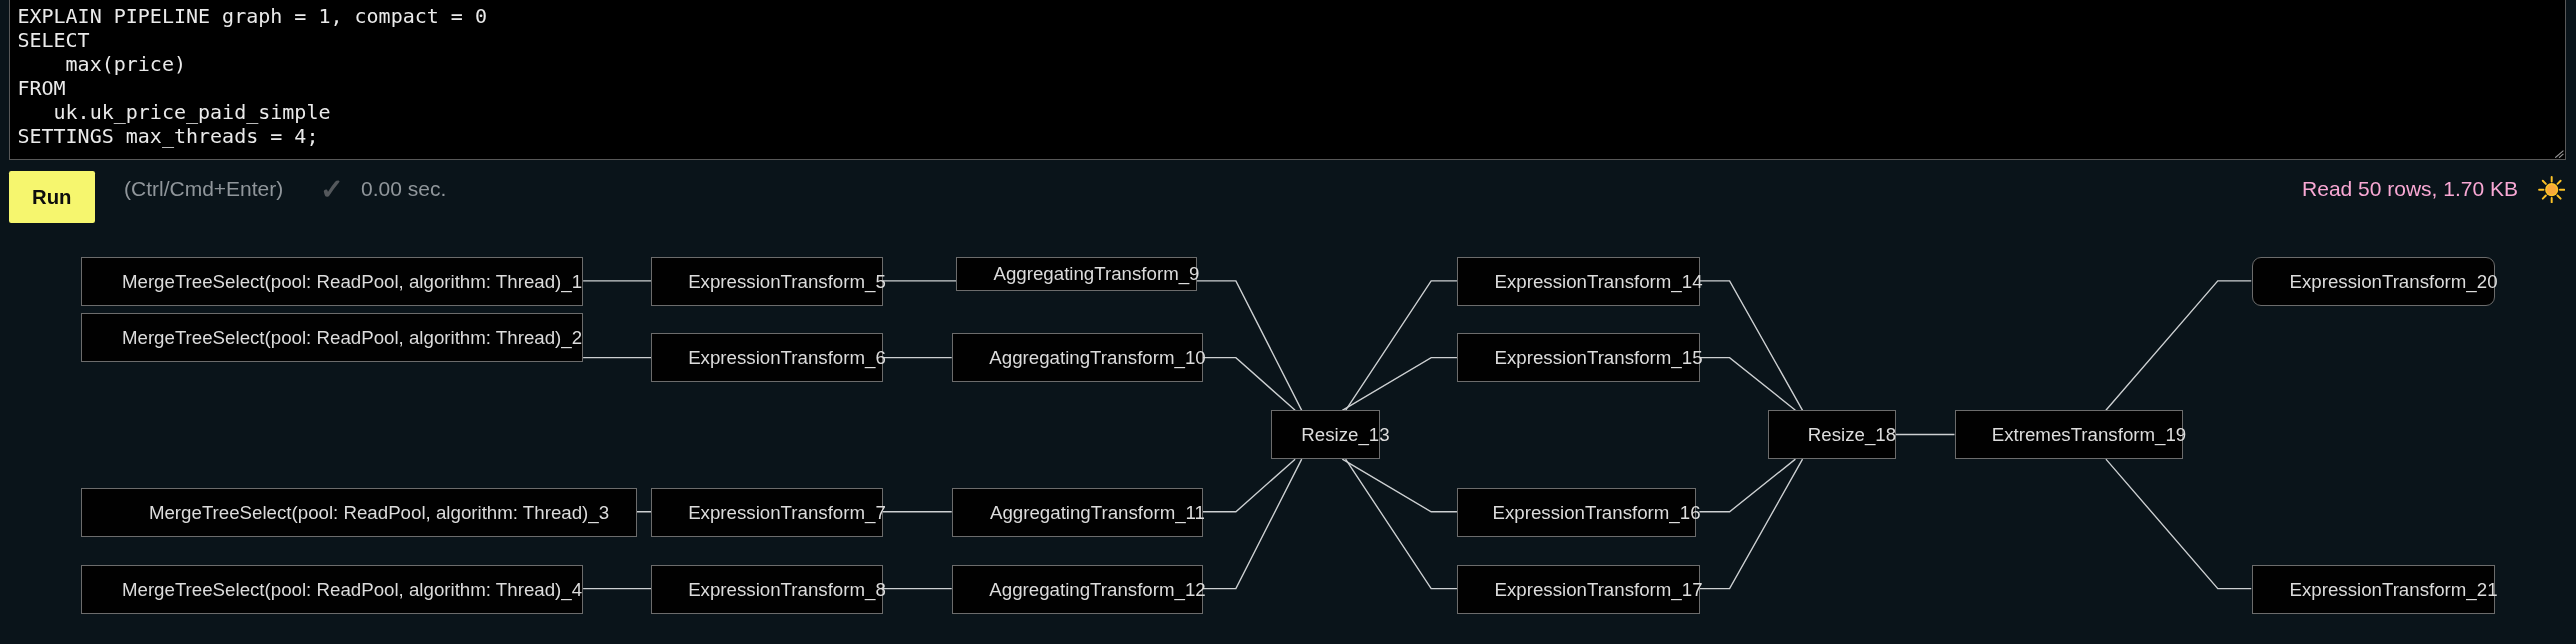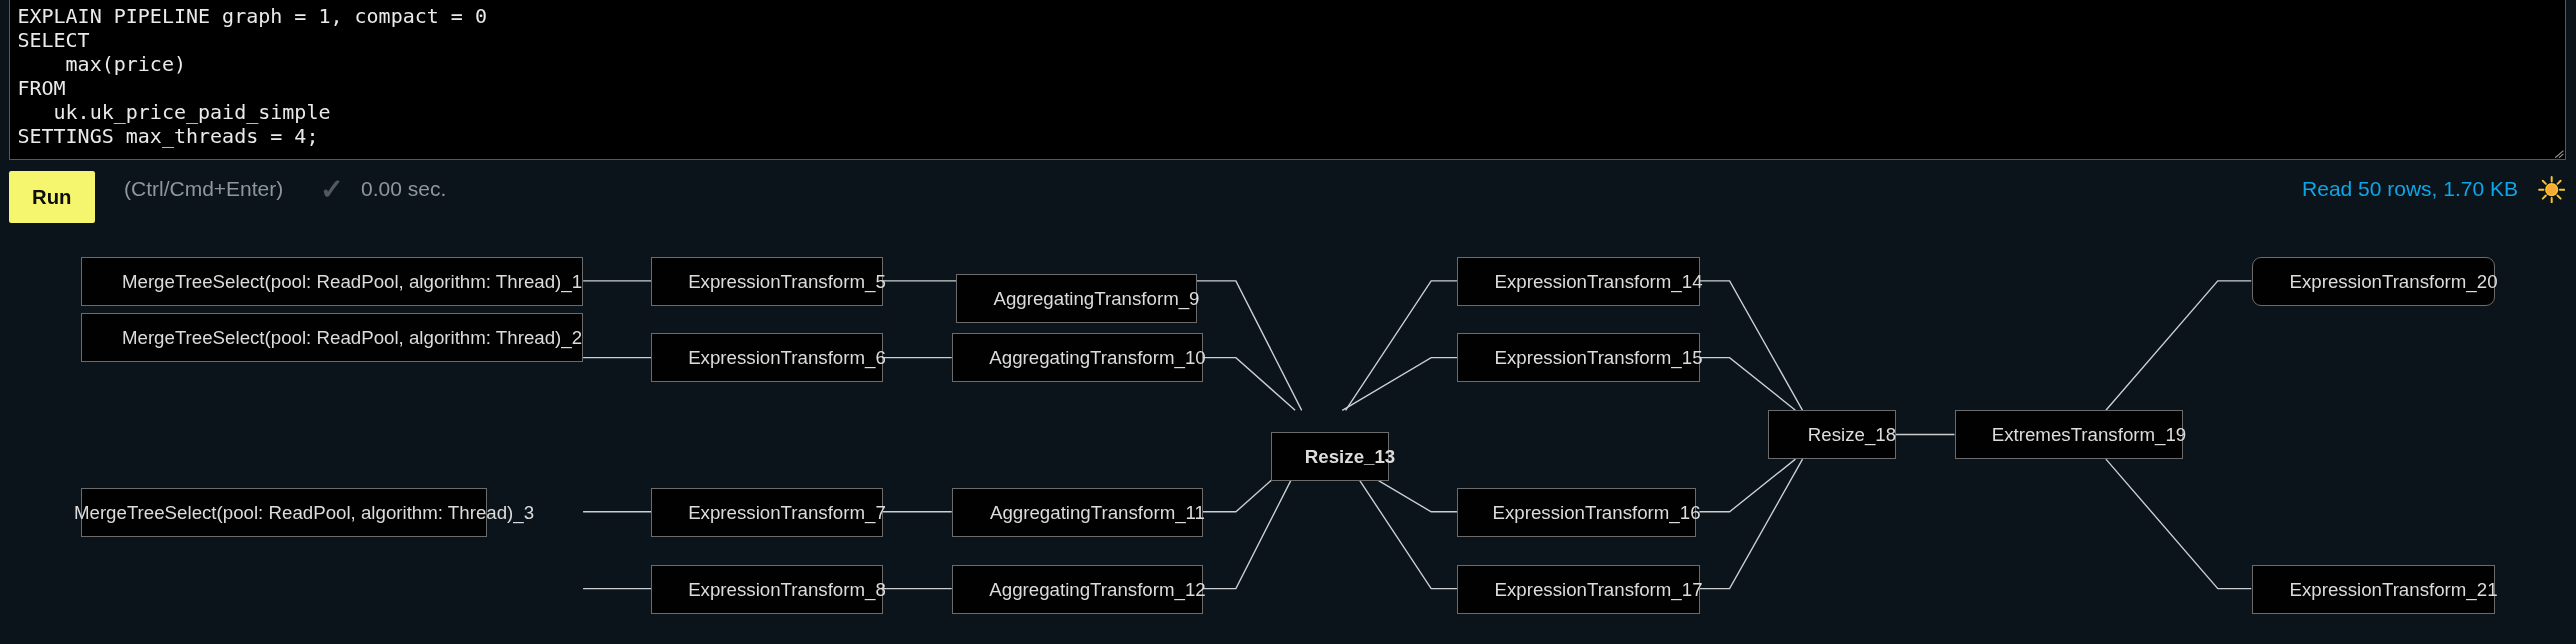--- a/index.html
+++ b/index.html
@@ -22,21 +22,21 @@
   #run-btn{
     position:absolute;left:8.8px;top:171px;width:86px;height:52px;
     background:#f6f66e;color:#0d0d0d;border:none;border-radius:2.2px;
     font-family:"Liberation Sans",sans-serif;font-size:20.3px;font-weight:bold;
     display:flex;align-items:center;justify-content:center;cursor:pointer;
   }
   .tb-text{position:absolute;top:171px;height:36px;line-height:36px;font-size:21px;color:#90969b;white-space:nowrap;}
   #hint{left:124px;}
   #check{left:320px;color:#54585c;font-size:28.5px;font-weight:bold;}
   #elapsed{left:361px;}
-  #stats{right:58px;text-align:right;color:#0ea5e9;}
+  #stats{right:58px;text-align:right;color:#f9a8d4;}
   #theme-toggle{position:absolute;left:2538px;top:176px;width:27.4px;height:27.4px;background:none;border:none;padding:0;cursor:pointer;}
 
   
   #graph{position:absolute;left:0;top:0;width:2576px;height:644px;}
   #edges{position:absolute;left:0;top:0;pointer-events:none;}
   .node{
     position:absolute;background:#010101;border:1.1px solid #6c6c6c;
     color:#dcdcdc;font-size:18.7px;white-space:nowrap;
     display:flex;align-items:center;justify-content:center;padding-left:40px;
   }
@@ -102,30 +102,31 @@
         <polyline points="3097,512 3152,512 3285,748" fill="none" stroke="#cdd0d2" stroke-width="2.5"></polyline>
         <polyline points="3097,652 3152,652 3272,748" fill="none" stroke="#cdd0d2" stroke-width="2.5"></polyline>
         <polyline points="3097,933 3152,933 3272,837" fill="none" stroke="#cdd0d2" stroke-width="2.5"></polyline>
         <polyline points="3097,1073 3152,1073 3285,837" fill="none" stroke="#cdd0d2" stroke-width="2.5"></polyline>
         <polyline points="3437,792 3562,792" fill="none" stroke="#cdd0d2" stroke-width="2.5"></polyline>
         <polyline points="3838,748 4042,512 4103,512" fill="none" stroke="#cdd0d2" stroke-width="2.5"></polyline>
         <polyline points="3838,837 4042,1073 4103,1073" fill="none" stroke="#cdd0d2" stroke-width="2.5"></polyline>
       </svg>
   <div class="node" style="left: 81px; top: 257px; width: 502px; height: 49px;">MergeTreeSelect(pool: ReadPool, algorithm: Thread)_1</div>
       <div class="node" style="left: 81px; top: 313px; width: 502px; height: 49px;">MergeTreeSelect(pool: ReadPool, algorithm: Thread)_2</div>
-      <div class="node" style="left: 81px; top: 488px; width: 406px; height: 49px;">MergeTreeSelect(pool: ReadPool, algorithm: Thread)_3</div>
+      <div class="node" style="left: 81px; top: 488px; width: 556px; height: 49px;">MergeTreeSelect(pool: ReadPool, algorithm: Thread)_3</div>
+      <div class="node" style="left: 81px; top: 565px; width: 502px; height: 49px;">MergeTreeSelect(pool: ReadPool, algorithm: Thread)_4</div>
       <div class="node" style="left: 651px; top: 257px; width: 232px; height: 49px;">ExpressionTransform_5</div>
       <div class="node" style="left: 651px; top: 333px; width: 232px; height: 49px;">ExpressionTransform_6</div>
       <div class="node" style="left: 651px; top: 488px; width: 232px; height: 49px;">ExpressionTransform_7</div>
       <div class="node" style="left: 651px; top: 565px; width: 232px; height: 49px;">ExpressionTransform_8</div>
-      <div class="node" style="left: 956px; top: 274px; width: 241px; height: 49px;">AggregatingTransform_9</div>
+      <div class="node" style="left: 956px; top: 257px; width: 241px; height: 34px;">AggregatingTransform_9</div>
       <div class="node" style="left: 952px; top: 333px; width: 251px; height: 49px;">AggregatingTransform_10</div>
       <div class="node" style="left: 952px; top: 488px; width: 251px; height: 49px;">AggregatingTransform_11</div>
       <div class="node" style="left: 952px; top: 565px; width: 251px; height: 49px;">AggregatingTransform_12</div>
-      <div class="node" style="left: 1271px; top: 432px; width: 118px; height: 49px; font-weight: bold;">Resize_13</div>
+      <div class="node" style="left: 1271px; top: 410px; width: 109px; height: 49px;">Resize_13</div>
       <div class="node" style="left: 1457px; top: 257px; width: 243px; height: 49px;">ExpressionTransform_14</div>
       <div class="node" style="left: 1457px; top: 333px; width: 243px; height: 49px;">ExpressionTransform_15</div>
       <div class="node" style="left: 1457px; top: 488px; width: 239px; height: 49px;">ExpressionTransform_16</div>
       <div class="node" style="left: 1457px; top: 565px; width: 243px; height: 49px;">ExpressionTransform_17</div>
       <div class="node" style="left: 1768px; top: 410px; width: 128px; height: 49px;">Resize_18</div>
       <div class="node" style="left: 1955px; top: 410px; width: 228px; height: 49px;">ExtremesTransform_19</div>
       <div class="node" style="left: 2252px; top: 257px; width: 243px; height: 49px; border-radius: 9px;">ExpressionTransform_20</div>
       <div class="node" style="left: 2252px; top: 565px; width: 243px; height: 49px;">ExpressionTransform_21</div>
     </div>
 

